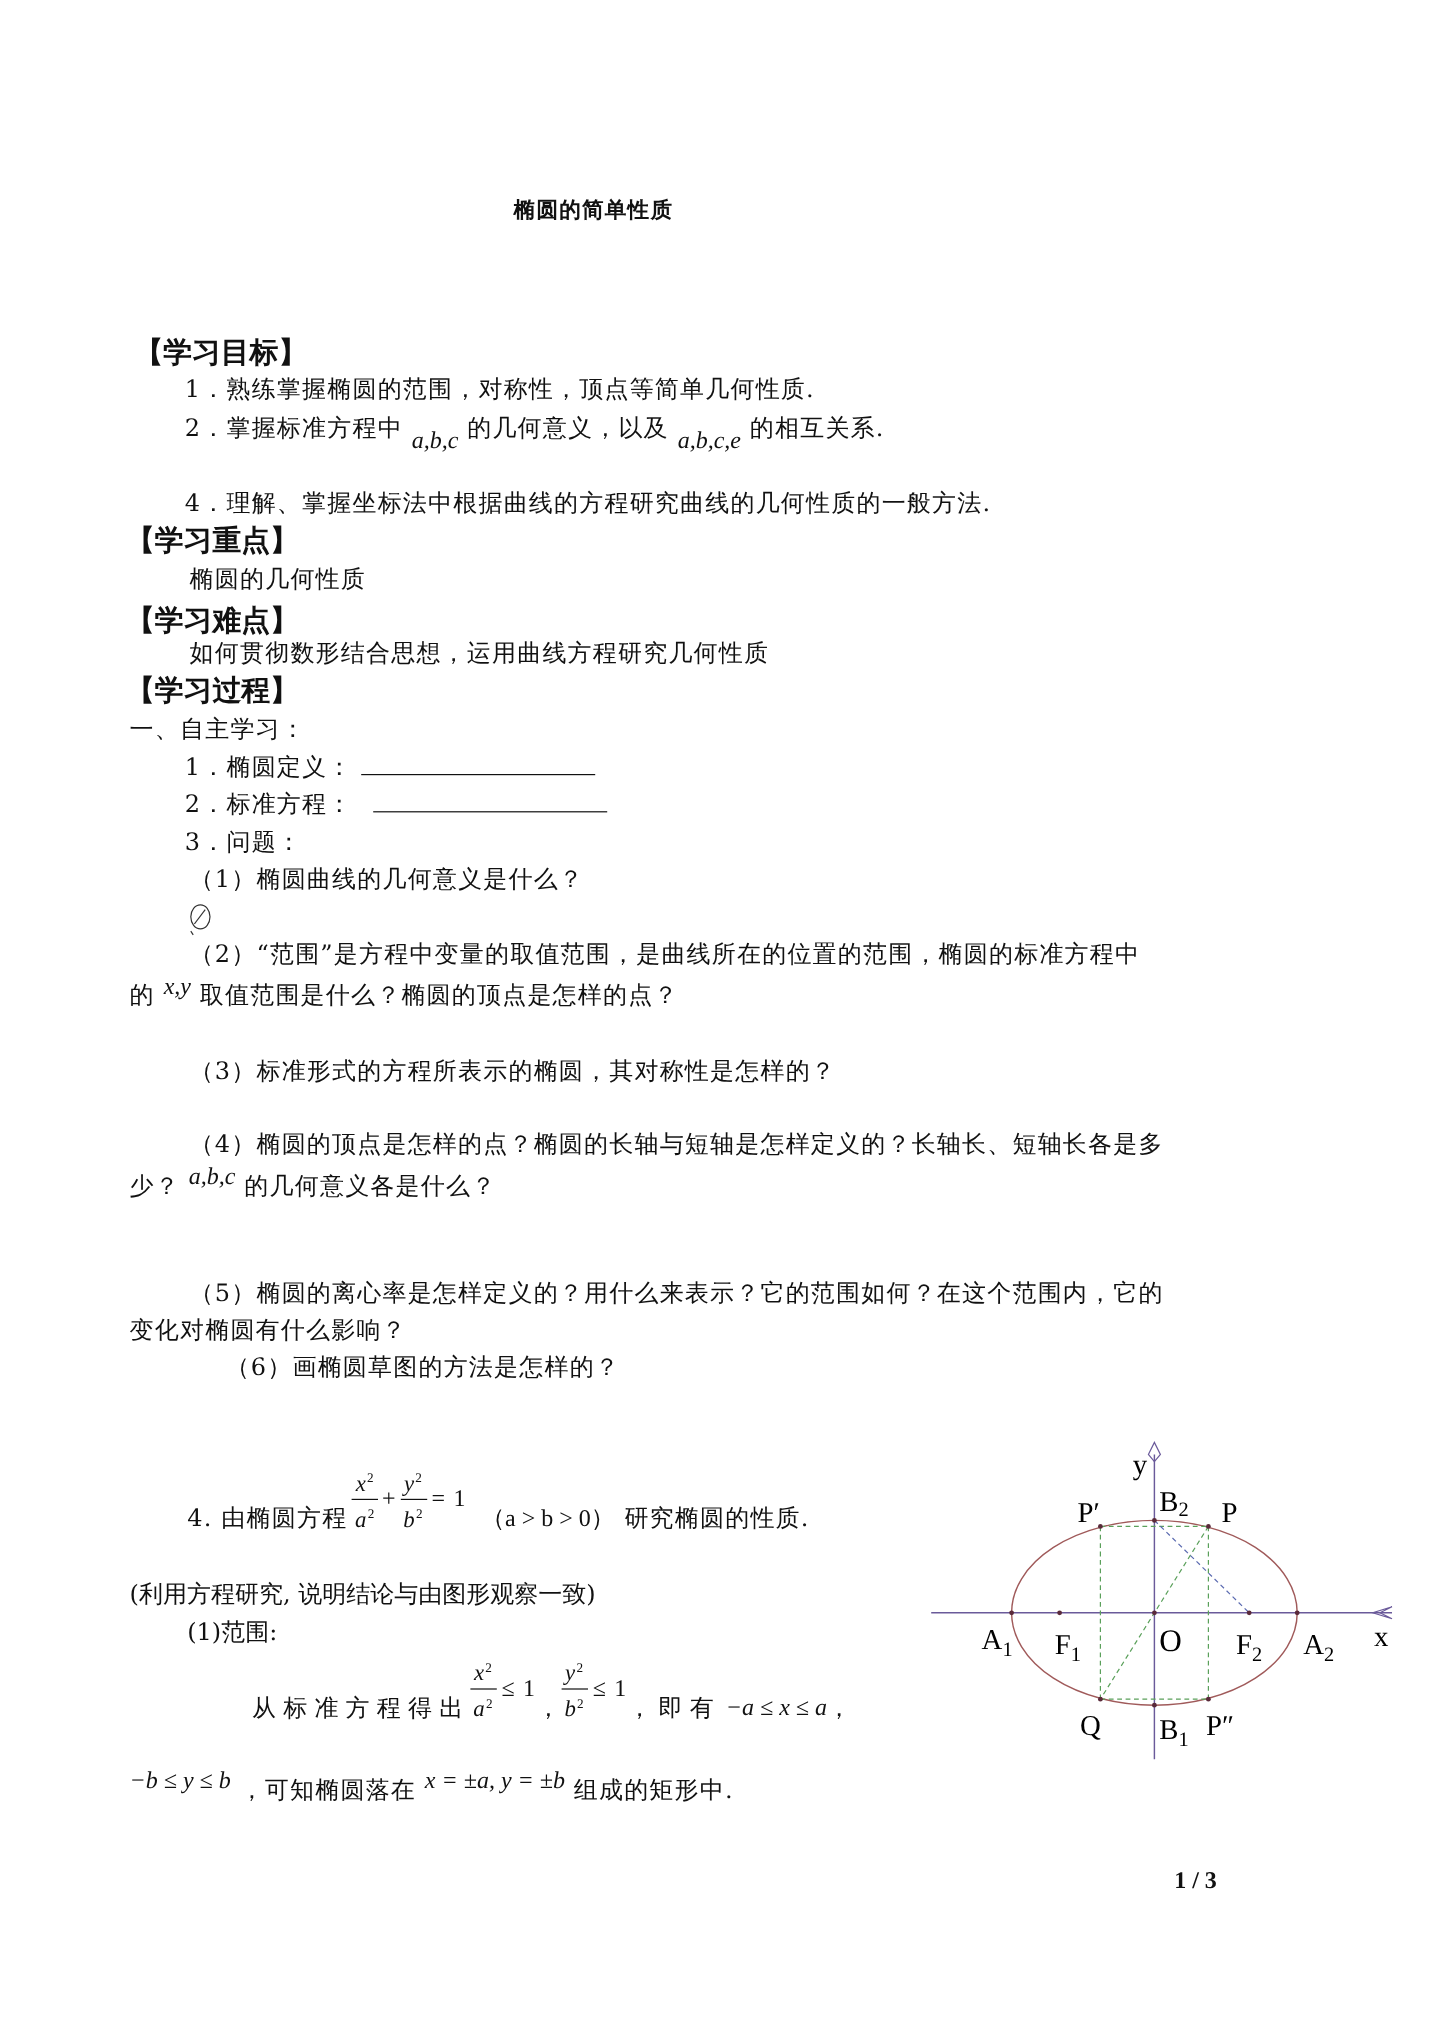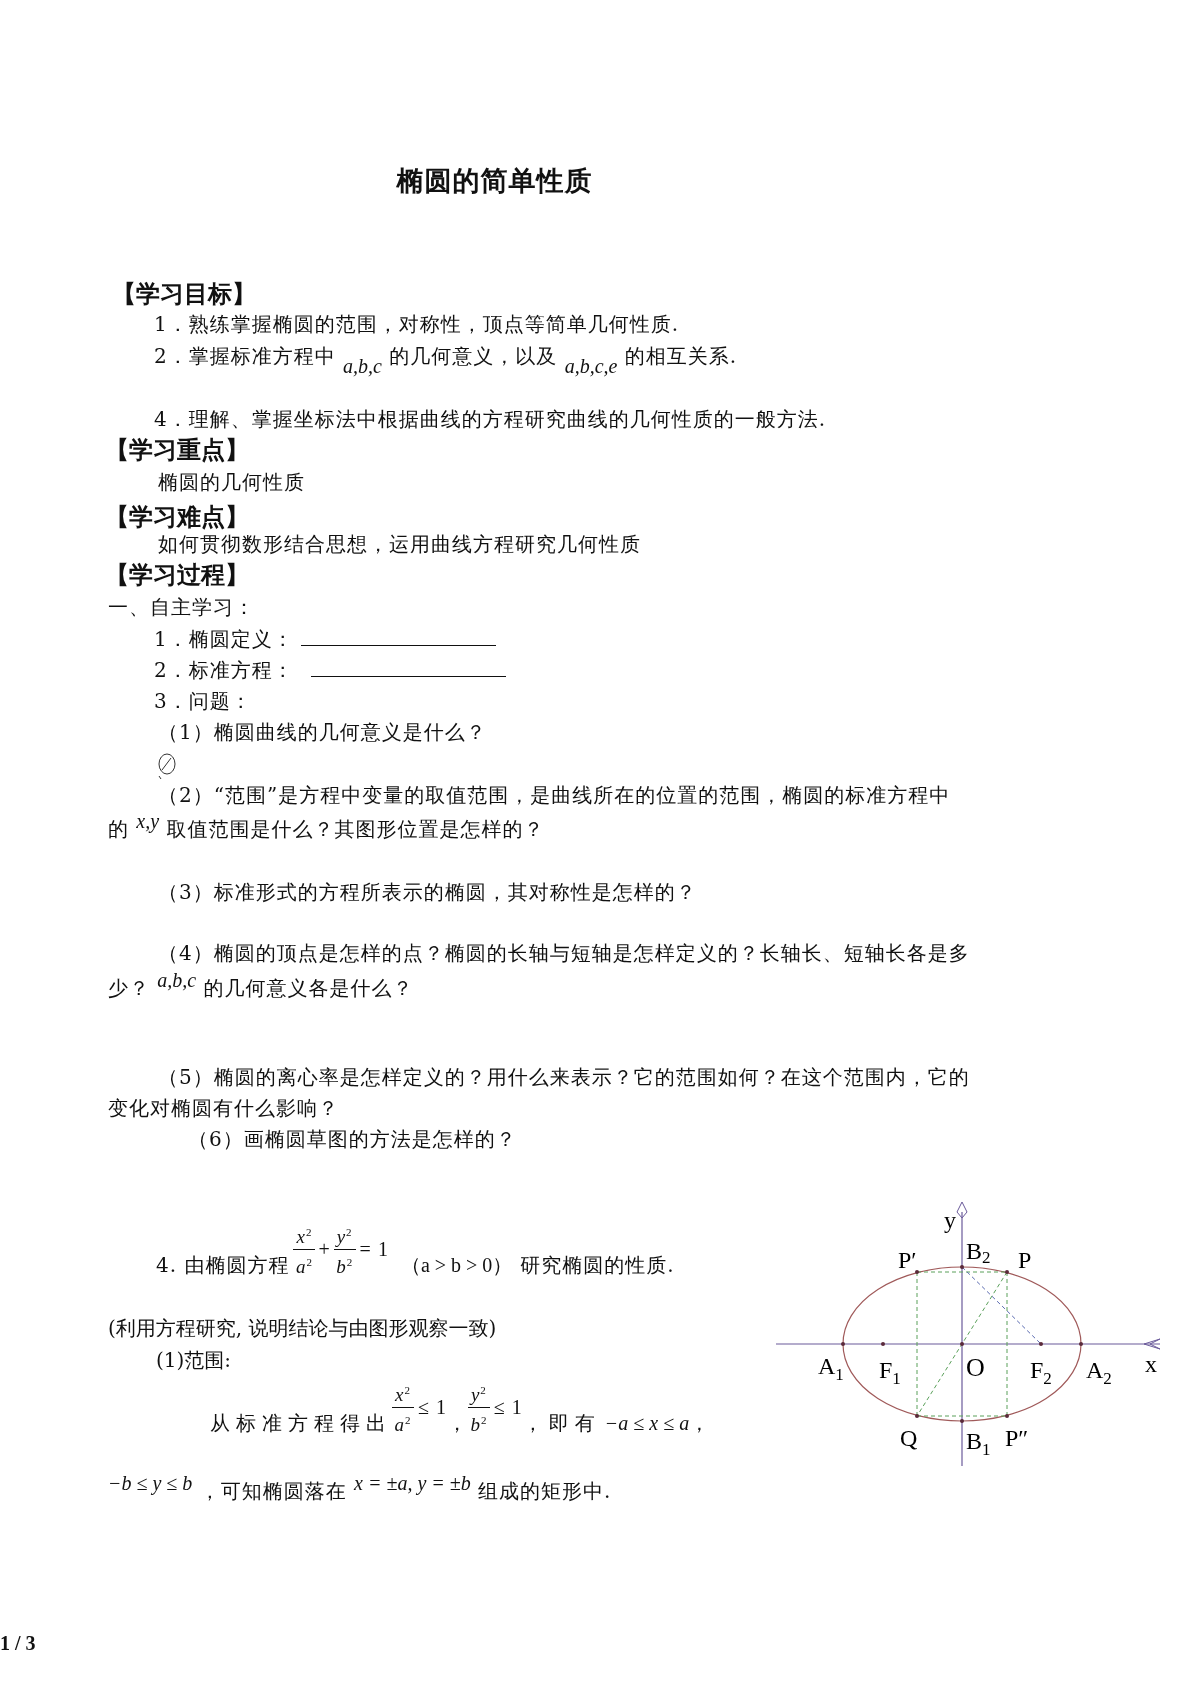--- a/index.html
+++ b/index.html
@@ -1,32 +1,32 @@
 <!DOCTYPE html>
 <html><head>
 <meta charset="utf-8">
 <style>
   html, body { margin:0; padding:0; background:#fff; }
   body { width:1191px; height:1684px; position:relative; overflow:hidden;
          font-family:"DejaVu Serif", "Liberation Serif", serif; color:#111; }
   .abs { position:absolute; white-space:nowrap; }
-  .title { left:0; width:989px; top:163px; text-align:center; font-size:27px; font-weight:bold;
+  .title { left:0; width:989px; top:163px; text-align:center; font-size:18px; font-weight:bold;
            font-family:"DejaVu Sans", sans-serif; letter-spacing:1px; }
   .sec { font-size:24px; font-weight:bold; font-family:Liberation Sans, sans-serif; }
   .txt { font-size:20px; letter-spacing:1px; }
   .math { font-family:"Liberation Serif", serif; font-style:italic; font-size:20px; letter-spacing:0; }
   .sub-math { position:relative; top:10px; }
   .sup-math { position:relative; top:-8px; }
   .blank { display:inline-block; border-bottom:1px solid #111; height:18px; vertical-align:baseline; }
   .frac { display:inline-flex; flex-direction:column; align-items:center; vertical-align:middle;
           font-family:"Liberation Serif", serif; font-style:italic; font-size:19px; line-height:24px; }
   .frac .num { border-bottom:1px solid #111; padding:0 3px; }
   .frac sup { font-size:11px; font-style:normal; }
   .op { font-family:"Liberation Serif", serif; font-size:20px; }
-  .pageno { left:0; width:1014px; top:1632px; text-align:left; font-family:"Liberation Serif", serif;
+  .pageno { left:0; width:1014px; top:1556px; text-align:right; font-family:"Liberation Serif", serif;
             font-weight:bold; font-size:20px; }
   .mark { left:156px; top:752px; width:22px; height:28px; }
   svg text { font-family:"Liberation Serif", serif; }
 </style>
 </head>
 <body>
 
 <div class="abs title">椭圆的简单性质</div>
 
 <div class="abs sec" style="left:112px; top:278px;">【学习目标】</div>
@@ -62,21 +62,21 @@
 <svg class="abs mark" viewBox="0 0 22 28">
   <ellipse cx="11" cy="12" rx="8" ry="10" fill="none" stroke="#333" stroke-width="1"></ellipse>
   <path d="M6 18 L15 6" stroke="#333" stroke-width="1" fill="none"></path>
   <path d="M3 24 L5 27" stroke="#333" stroke-width="1" fill="none"></path>
 </svg>
 
 <div class="abs txt" style="left:158px; top:782px;">（2）“范围”是方程中变量的取值范围，是曲线所在的位置的范围，椭圆的标准方程中</div>
 <div class="abs txt" style="left:108px; top:816px;">
   <span>的</span>
   <span class="math sup-math">x,y</span>
-  <span>取值范围是什么？其图形位置是怎样的？</span>
+  <span>取值范围是什么？椭圆的顶点是怎样的点？</span>
 </div>
 <div class="abs txt" style="left:158px; top:879px;">（3）标准形式的方程所表示的椭圆，其对称性是怎样的？</div>
 <div class="abs txt" style="left:158px; top:940px;">（4）椭圆的顶点是怎样的点？椭圆的长轴与短轴是怎样定义的？长轴长、短轴长各是多</div>
 <div class="abs txt" style="left:108px; top:975px;">
   <span>少？</span>
   <span class="math sup-math">a,b,c</span>
   <span>的几何意义各是什么？</span>
 </div>
 <div class="abs txt" style="left:158px; top:1064px;">（5）椭圆的离心率是怎样定义的？用什么来表示？它的范围如何？在这个范围内，它的</div>
 <div class="abs txt" style="left:108px; top:1095px;">变化对椭圆有什么影响？</div>

